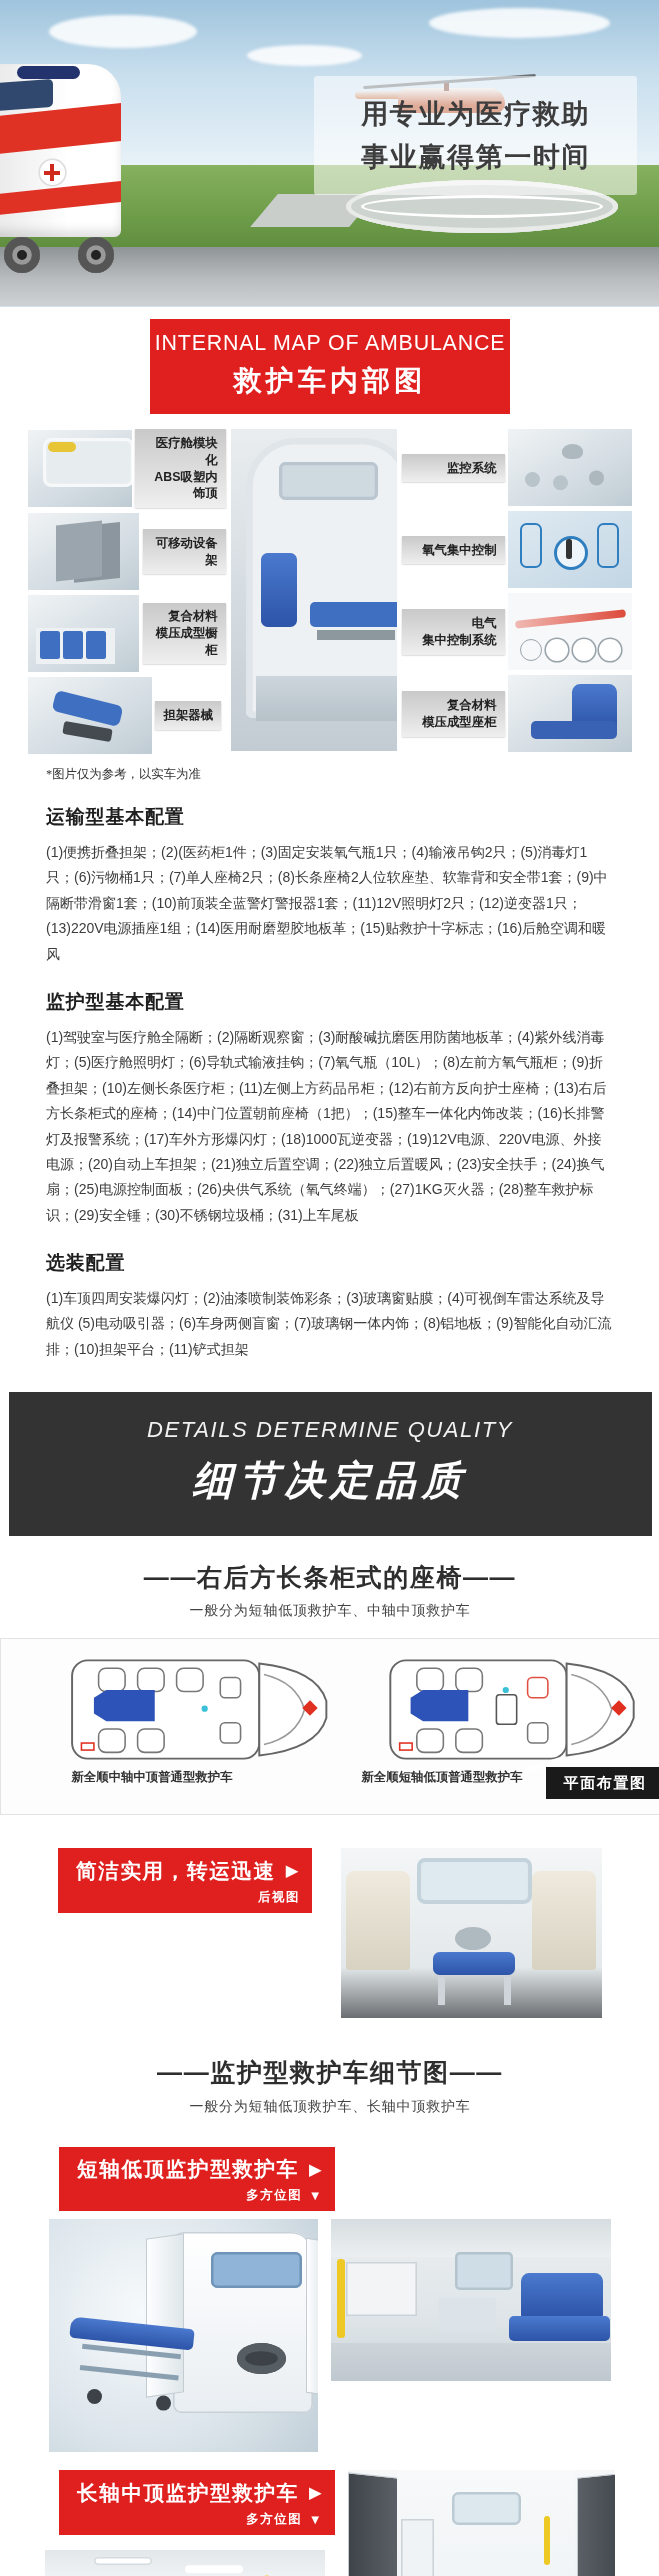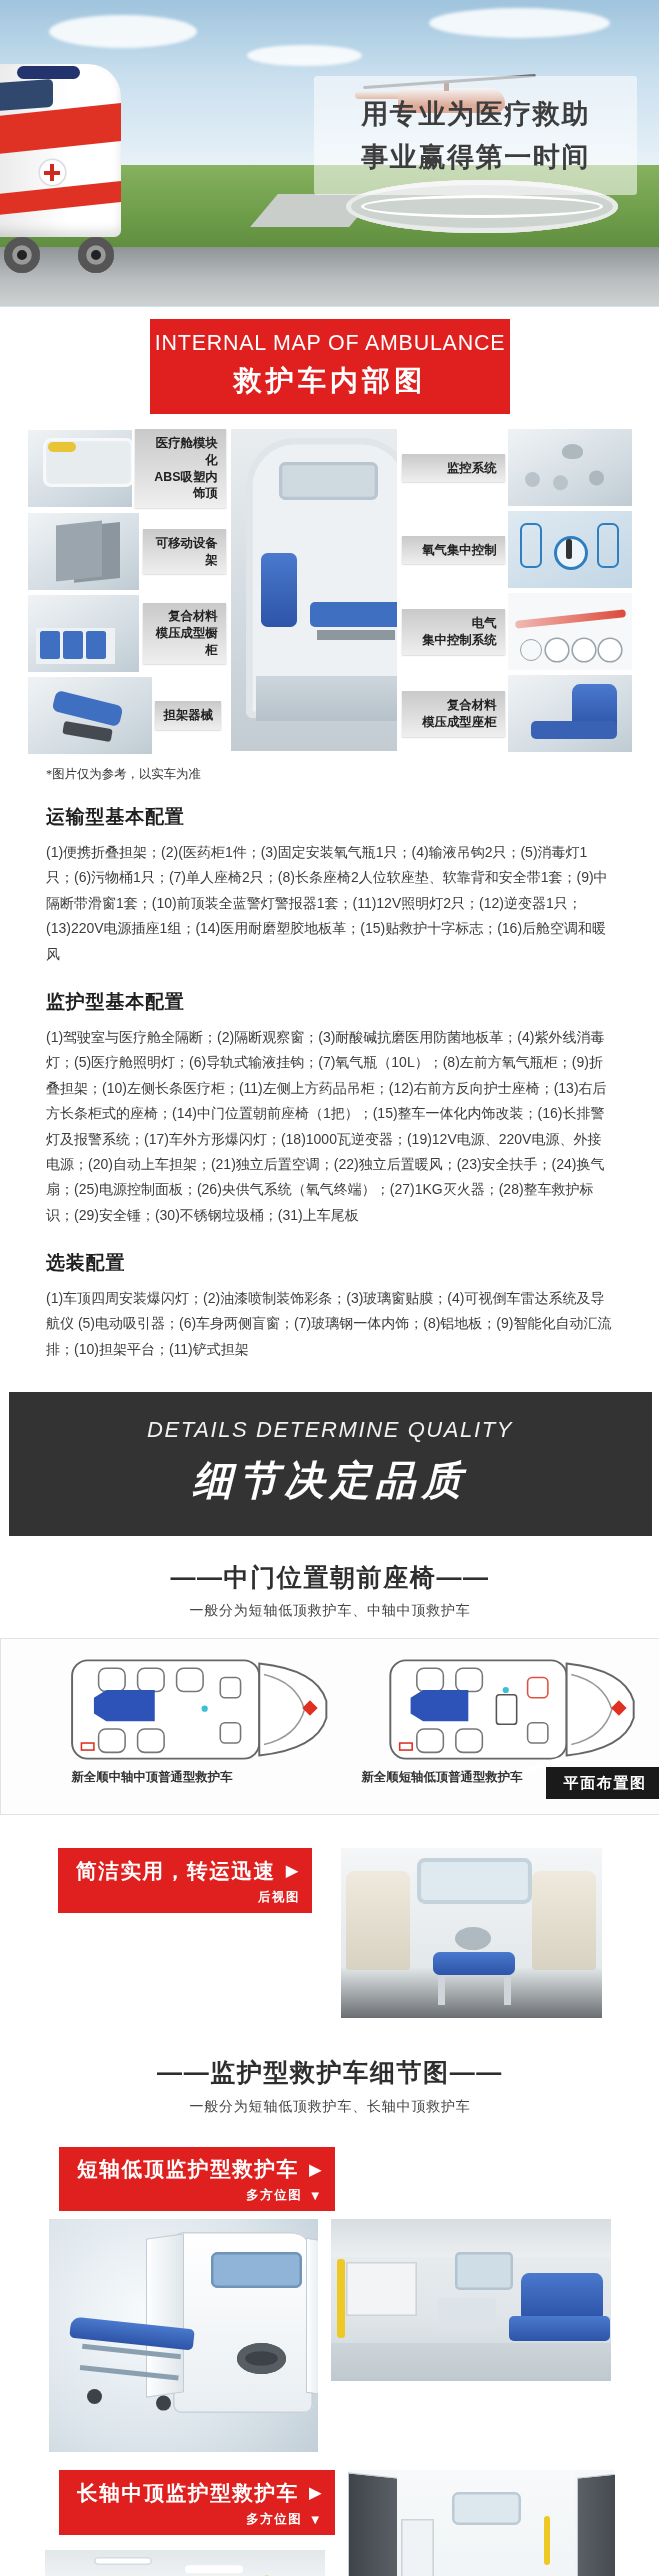--- a/index.html
+++ b/index.html
@@ -235,21 +235,21 @@
     <h3>选装配置</h3>
     <p>(1)车顶四周安装爆闪灯；(2)油漆喷制装饰彩条；(3)玻璃窗贴膜；(4)可视倒车雷达系统及导航仪 (5)电动吸引器；(6)车身两侧盲窗；(7)玻璃钢一体内饰；(8)铝地板；(9)智能化自动汇流排；(10)担架平台；(11)铲式担架</p>
   </div>
 
   <div class="banner-dark">
     <div class="en">DETAILS DETERMINE QUALITY</div>
     <div class="zh">细节决定品质</div>
   </div>
 
   <div class="sec-head">
-    <div class="t">——中门位置朝前座椅——</div>
+    <div class="t">——右后方长条柜式的座椅——</div>
     <div class="s">一般分为短轴低顶救护车、中轴中顶救护车</div>
   </div>
 
   <div class="plan">
     <div class="maps">
       <svg width="272" height="117" viewBox="0 0 340 150">
         <rect x="6" y="12" width="240" height="126" rx="20" fill="#fff" stroke="#666" stroke-width="2.5"></rect>
         <path d="M246,16 q74,8 86,48 v22 q-12,40 -86,48 z" fill="#fff" stroke="#666" stroke-width="2.5"></path>
         <path d="M252,30 q42,10 52,45 q-10,35 -52,45" fill="none" stroke="#999" stroke-width="2"></path>
         <rect x="40" y="22" width="34" height="30" rx="9" fill="none" stroke="#777" stroke-width="2"></rect>

